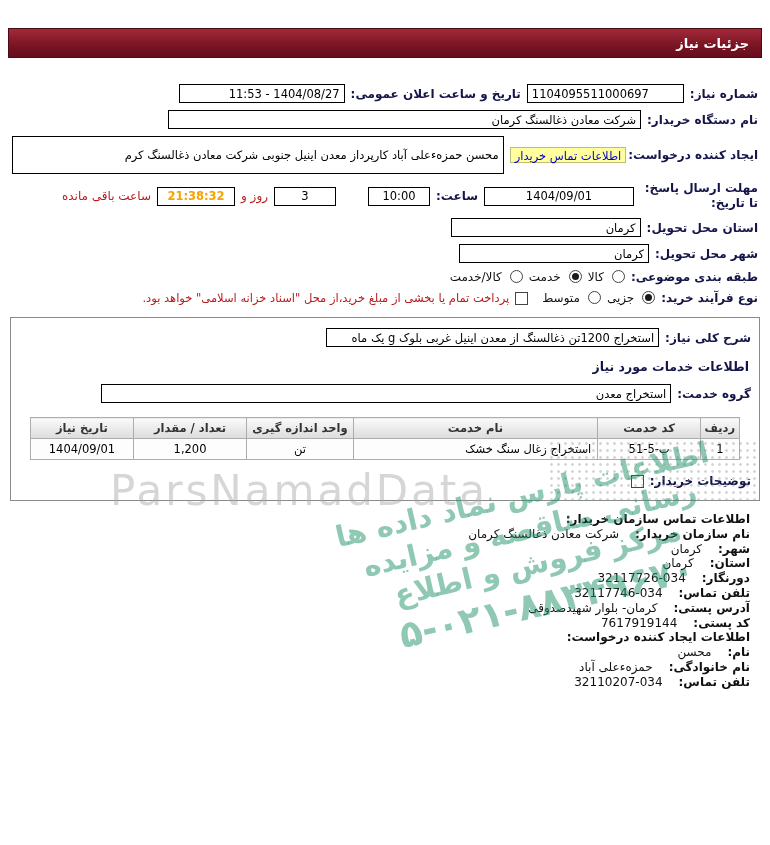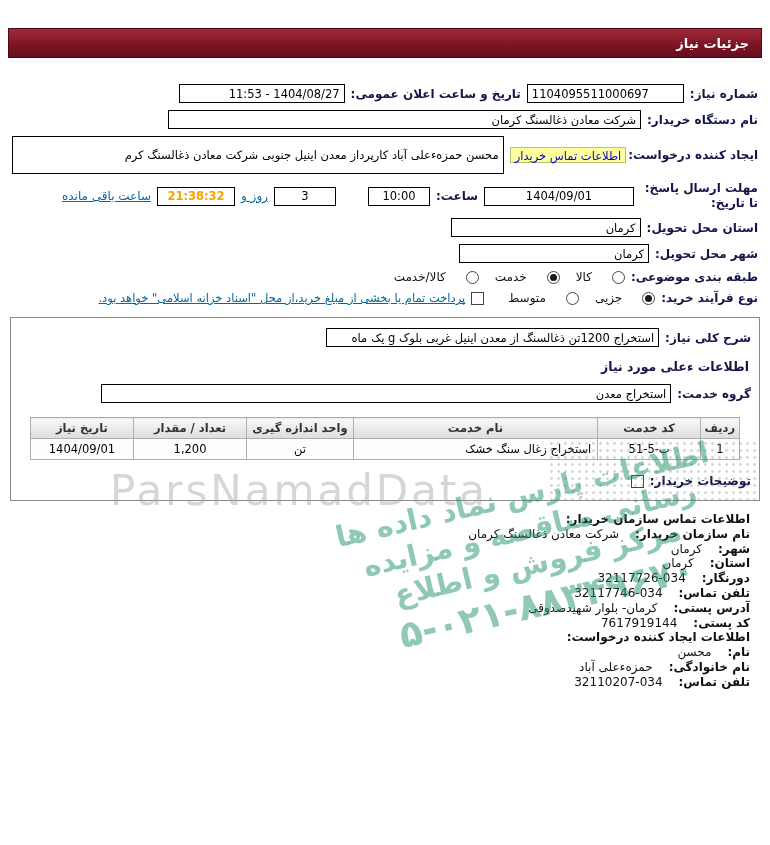--- a/index.html
+++ b/index.html
@@ -22,21 +22,21 @@
     border: 1px solid #4e0a14;
     display: flex; align-items: center;
     padding: 0 12px;
     color: #fff; font-weight: bold; font-size: 13px;
   }
 
   
   .form { padding: 26px 12px 0; }
   .row { display: flex; align-items: center; gap: 6px; margin-bottom: 7px; }
   .lbl { color: #15154a; font-weight: bold; font-size: 12px; white-space: nowrap; }
-  .plain { color: #0369a1; font-size: 12px; white-space: nowrap; text-decoration: underline; }
+  .plain { color: #b91c1c; font-size: 12px; white-space: nowrap; }
   .box {
     border: 1px solid #000; background: #fff;
     height: 19px; display: flex; align-items: center;
     padding: 0 4px; font-size: 11.5px; white-space: nowrap; overflow: hidden;
   }
   .w157 { flex: 0 0 157px; } .w166 { flex: 0 0 166px; }
   .w473 { flex: 0 0 473px; } .w150 { flex: 0 0 150px; }
   .w62  { flex: 0 0 62px; }  .w78  { flex: 0 0 78px; }
   .w190 { flex: 0 0 190px; } .w333 { flex: 0 0 333px; }
   .w570 { flex: 0 0 570px; }
@@ -47,21 +47,21 @@
   .sp { margin-right: 26px; }
   .countdown { color: #f5a300; font-weight: bold; }
   .rcol { display: flex; flex-direction: row; gap: 2px; align-items: center; }
   .contact-link {
     background: #ffff9e; color: #0000d0;
     border: 1px solid #bdbd7a; padding: 1px 4px;
     font-size: 11.5px; height: 16px; line-height: 15px;
     cursor: pointer; white-space: nowrap;
   }
   .wrap118 { width: 118px; white-space: normal; line-height: 1.25; }
-  .opt { display: inline-flex; align-items: flex-end; gap: 20px; margin-left: 10px; }
+  .opt { display: inline-flex; align-items: flex-start; gap: 8px; }
   .optlbl { font-size: 12px; color: #111; white-space: nowrap; }
   .radio {
     width: 13px; height: 13px; border: 1px solid #444; border-radius: 50%;
     background: #fff; display: inline-block; position: relative; flex: 0 0 13px;
   }
   .radio.on::after { content: ""; position: absolute; inset: 2px; border-radius: 50%; background: #1a1a1a; }
   .checkbox { width: 13px; height: 13px; border: 1px solid #444; background: #fff; display: inline-block; flex: 0 0 13px; }
   .note { font-size: 11.5px; }
 
   
@@ -200,21 +200,21 @@
 
   </div>
 
   <div class="section-box">
 
     <div class="row">
       <span class="lbl">شرح کلی نیاز:</span>
       <div class="box w333">استخراج 1200تن ذغالسنگ از معدن اینیل غربی بلوک g یک ماه</div>
     </div>
 
-    <div class="heading">اطلاعات ءعلی مورد نیاز</div>
+    <div class="heading">اطلاعات خدمات مورد نیاز</div>
 
     <div class="row">
       <span class="lbl">گروه خدمت:</span>
       <div class="box w570">استخراج معدن</div>
     </div>
 
     <table class="svc-table">
       <thead>
         <tr>
           <th class="col-row">ردیف</th>

